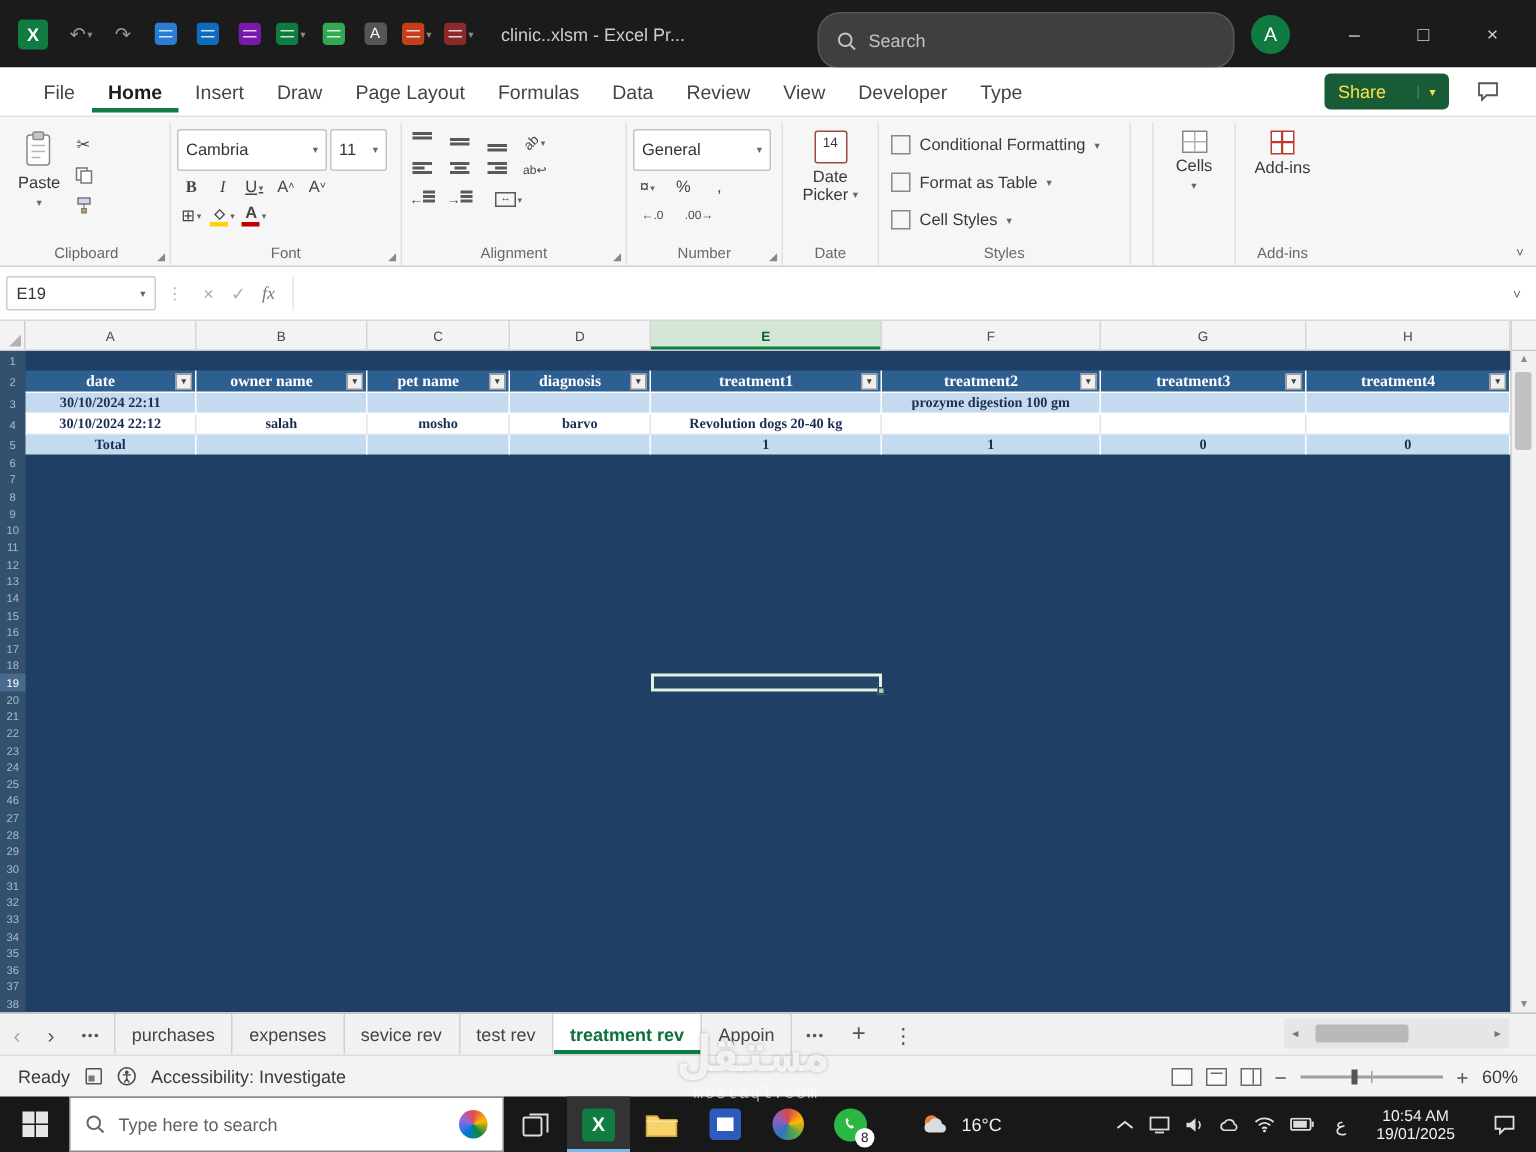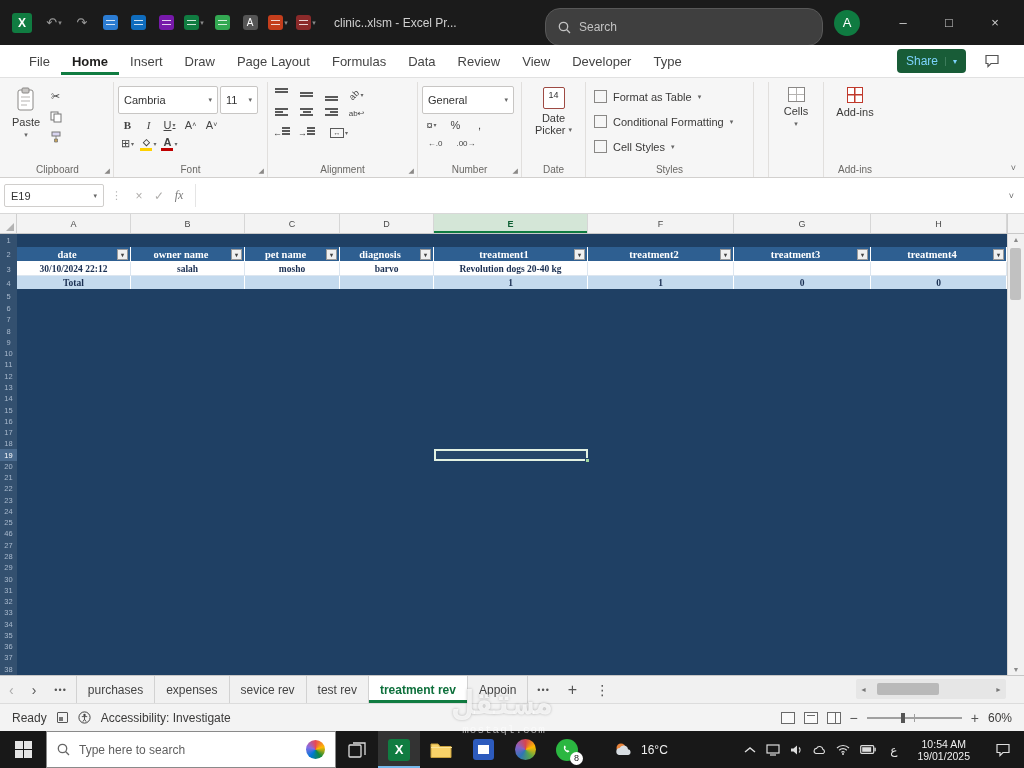--- a/index.html
+++ b/index.html
@@ -19,21 +19,21 @@
 .tb-search{position:absolute;left:545px;top:8px;width:278px;height:29px;border-radius:15px;background:#3f3f3f;border:1px solid #585858;display:flex;align-items:center;padding:18px 12px;color:#c3c3c3;font-size:12px;gap:8px}
 .tb-right{position:absolute;right:6px;top:0;height:45px;display:flex;align-items:center;gap:0}
 .avatar{width:26px;height:26px;border-radius:50%;background:#0f7b41;color:#fff;font-size:13px;display:flex;align-items:center;justify-content:center;margin-right:20px}
 .wc{width:46px;height:45px;display:flex;align-items:center;justify-content:center;color:#cfcfcf;font-size:13px}
 
 
 #tabsrow{top:45px;height:33px;background:#fff;border-bottom:1px solid #e1e1e1;display:flex;align-items:center;padding:0 18px;gap:2px}
 .rtab{padding:6px 11px;font-size:13px;color:#444;white-space:nowrap}
 .rtab.active{color:#1e1d1c;font-weight:700;box-shadow:inset 0 -3px 0 #107c41}
 #tabsrow .right{margin-left:auto;display:flex;align-items:center;gap:18px;padding-right:6px}
-.sharebtn{background:#185c37;color:#7dd3fc;font-size:12px;border-radius:4px;height:24px;display:flex;align-items:center;padding:0 9px;gap:7px}
+.sharebtn{background:#185c37;color:#fde047;font-size:12px;border-radius:4px;height:24px;display:flex;align-items:center;padding:0 9px;gap:21px}
 .sharebtn .chv{font-size:8px;border-left:1px solid #3d7c5c;padding-left:7px}
 
 
 #ribbon{top:78px;height:100px;background:#f6f6f6;border-bottom:1px solid #d2d0ce;display:flex;padding:4px 2px 0 2px}
 .grp{position:relative;border-right:1px solid #e1dfdd;padding:2px 4px 16px 4px;display:flex;flex-direction:column}
 .grplabel{position:absolute;bottom:2px;left:0;right:0;text-align:center;font-size:10px;color:#6a6865}
 .launcher{position:absolute;bottom:2px;right:3px;font-size:7px;color:#8a8886}
 .bigbtn{display:flex;flex-direction:column;align-items:center;justify-content:flex-start;font-size:11px;color:#3b3a39;gap:3px;padding:3px 6px;border-radius:3px}
 .bigbtn .chvd{font-size:7px;color:#666}
 .sel{background:#fff;border:1px solid #c8c6c4;height:25px;display:flex;align-items:center;padding:13px 5px;font-size:11px;color:#333;border-radius:2px}
@@ -421,29 +421,29 @@
           <span>Picker</span>
           <span class="chvd">▾</span>
         </span>
     </div>
     <span class="grplabel">Date</span>
   </div>
 
   <div class="grp" style="width:168px">
     <div>
 
+        <div class="strow i0">
+          <span class="sticon"></span>
+          <span>Conditional Formatting</span>
+          <span class="chvd">▾</span>
+        </div>
+
         <div class="strow i1">
           <span class="sticon"></span>
           <span>Format as Table</span>
-          <span class="chvd">▾</span>
-        </div>
-
-        <div class="strow i0">
-          <span class="sticon"></span>
-          <span>Conditional Formatting</span>
           <span class="chvd">▾</span>
         </div>
 
         <div class="strow i2">
           <span class="sticon"></span>
           <span>Cell Styles</span>
           <span class="chvd">▾</span>
         </div>
       </div>
     <span class="grplabel">Styles</span>
@@ -579,20 +579,31 @@
         <div class="cell th i6">
           <span class="thl">treatment3</span>
           <span class="fbtn">▾</span>
         </div>
 
         <div class="cell th i7">
           <span class="thl">treatment4</span>
           <span class="fbtn">▾</span>
         </div>
       </div>
+    <div class="trow light cw">
+
+    <div class="cell i0">30/10/2024 22:11</div>
+        <div class="cell i1"></div>
+        <div class="cell i2"></div>
+        <div class="cell i3"></div>
+        <div class="cell i4"></div>
+        <div class="cell i5">prozyme digestion 100 gm</div>
+        <div class="cell i6"></div>
+        <div class="cell i7"></div>
+      </div>
     <div class="trow white cw">
 
     <div class="cell i0">30/10/2024 22:12</div>
         <div class="cell i1">salah</div>
         <div class="cell i2">mosho</div>
         <div class="cell i3">barvo</div>
         <div class="cell i4">Revolution dogs 20-40 kg</div>
         <div class="cell i5"></div>
         <div class="cell i6"></div>
         <div class="cell i7"></div>

